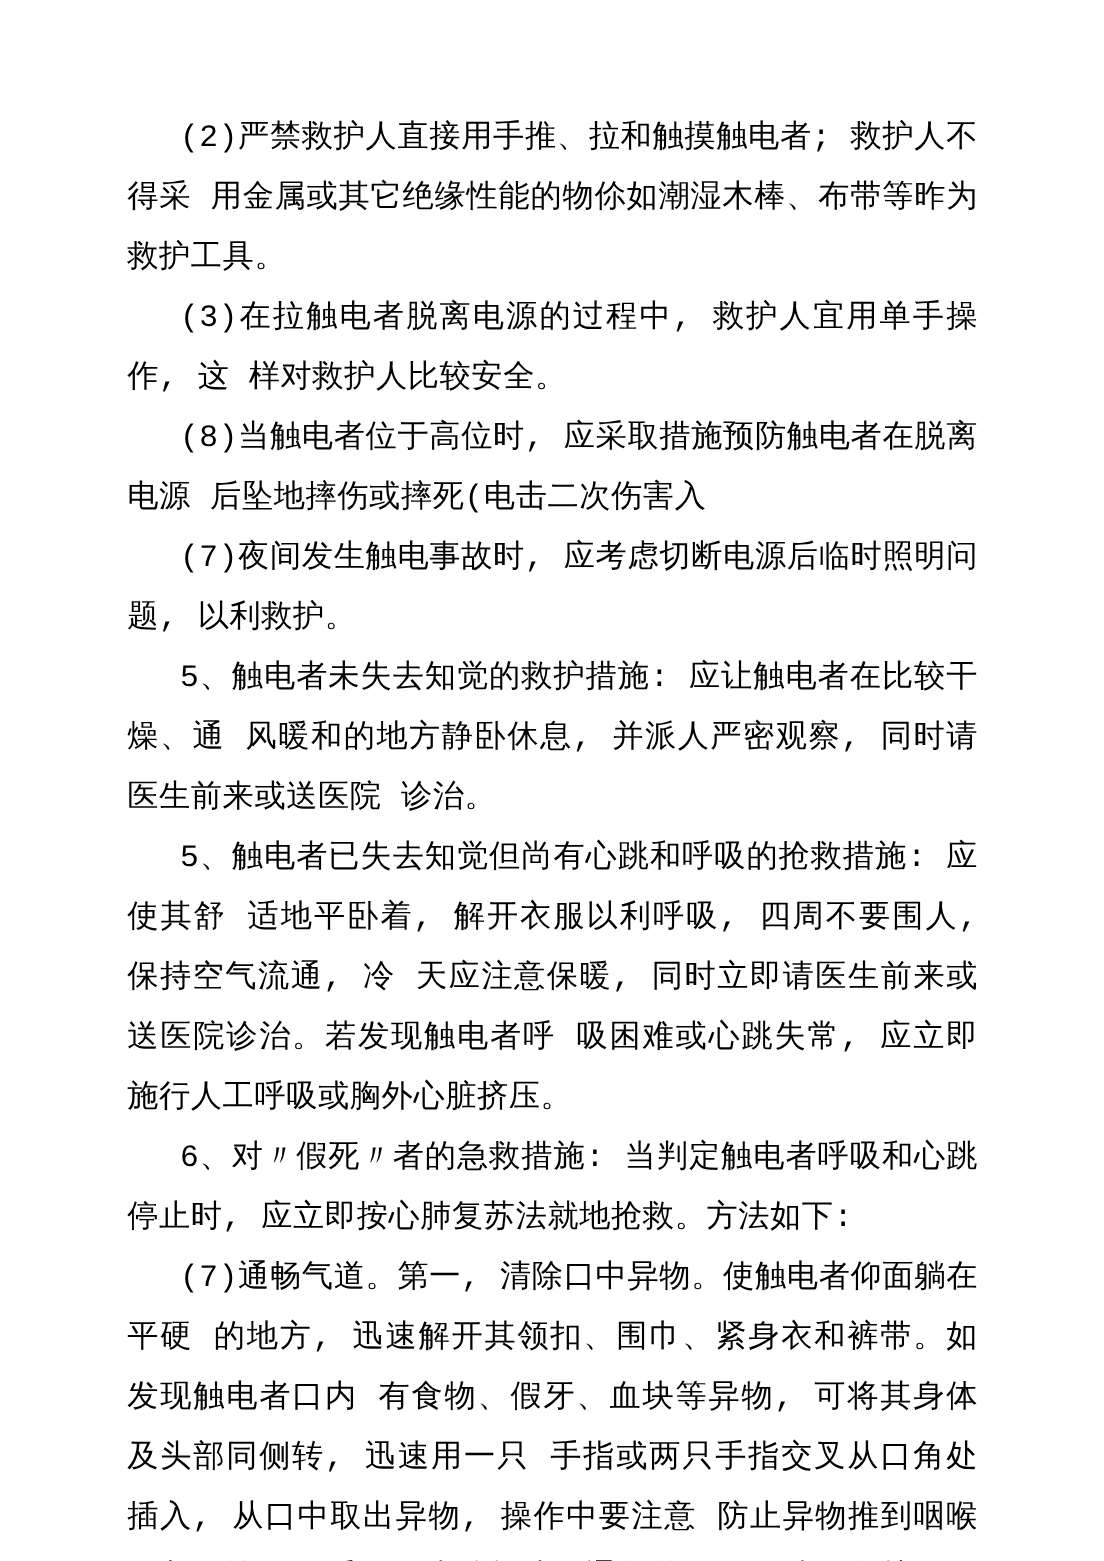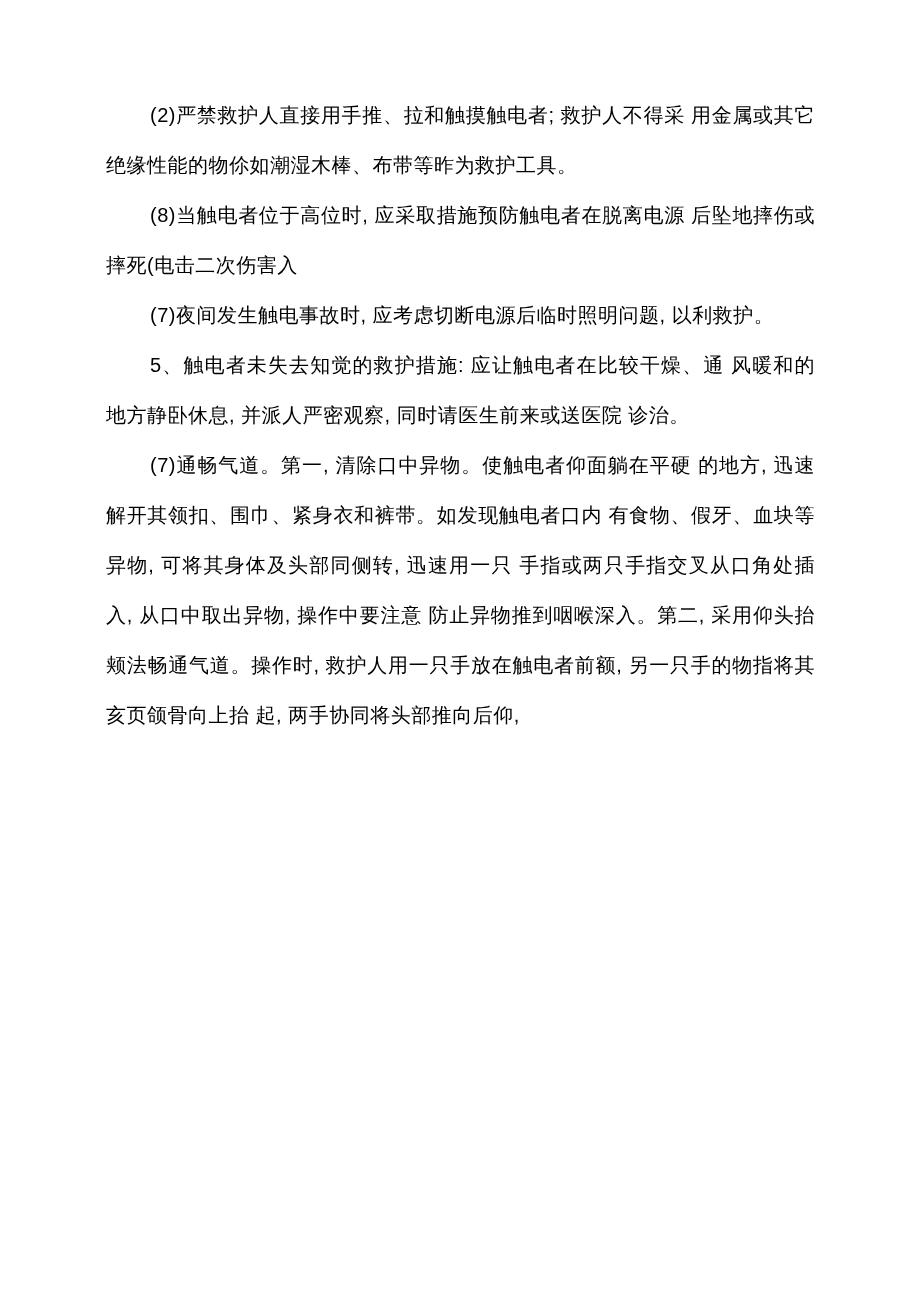--- a/index.html
+++ b/index.html
@@ -15,31 +15,34 @@
   .page {
     box-sizing: border-box;
     width: 920px;
     height: 1301px;
     background: #ffffff;
     padding: 90px 105px 40px 106px;
   }
   .para {
     margin: 0;
     padding: 0;
-    font-family: Liberation Sans, sans-serif;
-    font-size: 20px;
+    font-family: Liberation Mono, monospace;
+    font-size: 26px;
     line-height: 50px;
     color: #000000;
     text-align: justify;
     text-indent: 44px;
     letter-spacing: 0.5px;
   }
 </style>
 </head>
 <body>
 
 <div class="page">
   <p class="para">(2)严禁救护人直接用手推、拉和触摸触电者; 救护人不得采 用金属或其它绝缘性能的物伱如潮湿木棒、布带等昨为救护工具。</p>
+  <p class="para">(3)在拉触电者脱离电源的过程中, 救护人宜用单手操作, 这 样对救护人比较安全。</p>
   <p class="para">(8)当触电者位于高位时, 应采取措施预防触电者在脱离电源 后坠地摔伤或摔死(电击二次伤害入</p>
   <p class="para">(7)夜间发生触电事故时, 应考虑切断电源后临时照明问题,  以利救护。</p>
   <p class="para">5、触电者未失去知觉的救护措施: 应让触电者在比较干燥、通 风暖和的地方静卧休息, 并派人严密观察, 同时请医生前来或送医院 诊治。</p>
+  <p class="para">5、触电者已失去知觉但尚有心跳和呼吸的抢救措施: 应使其舒 适地平卧着, 解开衣服以利呼吸, 四周不要围人, 保持空气流通, 冷 天应注意保暖, 同时立即请医生前来或送医院诊治。若发现触电者呼 吸困难或心跳失常, 应立即施行人工呼吸或胸外心脏挤压。</p>
+  <p class="para">6、对〃假死〃者的急救措施: 当判定触电者呼吸和心跳停止时,  应立即按心肺复苏法就地抢救。方法如下:</p>
   <p class="para">(7)通畅气道。第一, 清除口中异物。使触电者仰面躺在平硬 的地方, 迅速解开其领扣、围巾、紧身衣和裤带。如发现触电者口内 有食物、假牙、血块等异物, 可将其身体及头部同侧转, 迅速用一只 手指或两只手指交叉从口角处插入, 从口中取出异物, 操作中要注意  防止异物推到咽喉深入。第二, 采用仰头抬颊法畅通气道。操作时,  救护人用一只手放在触电者前额, 另一只手的物指将其亥页颌骨向上抬  起, 两手协同将头部推向后仰,</p>
 </div>
 
 </body></html>

